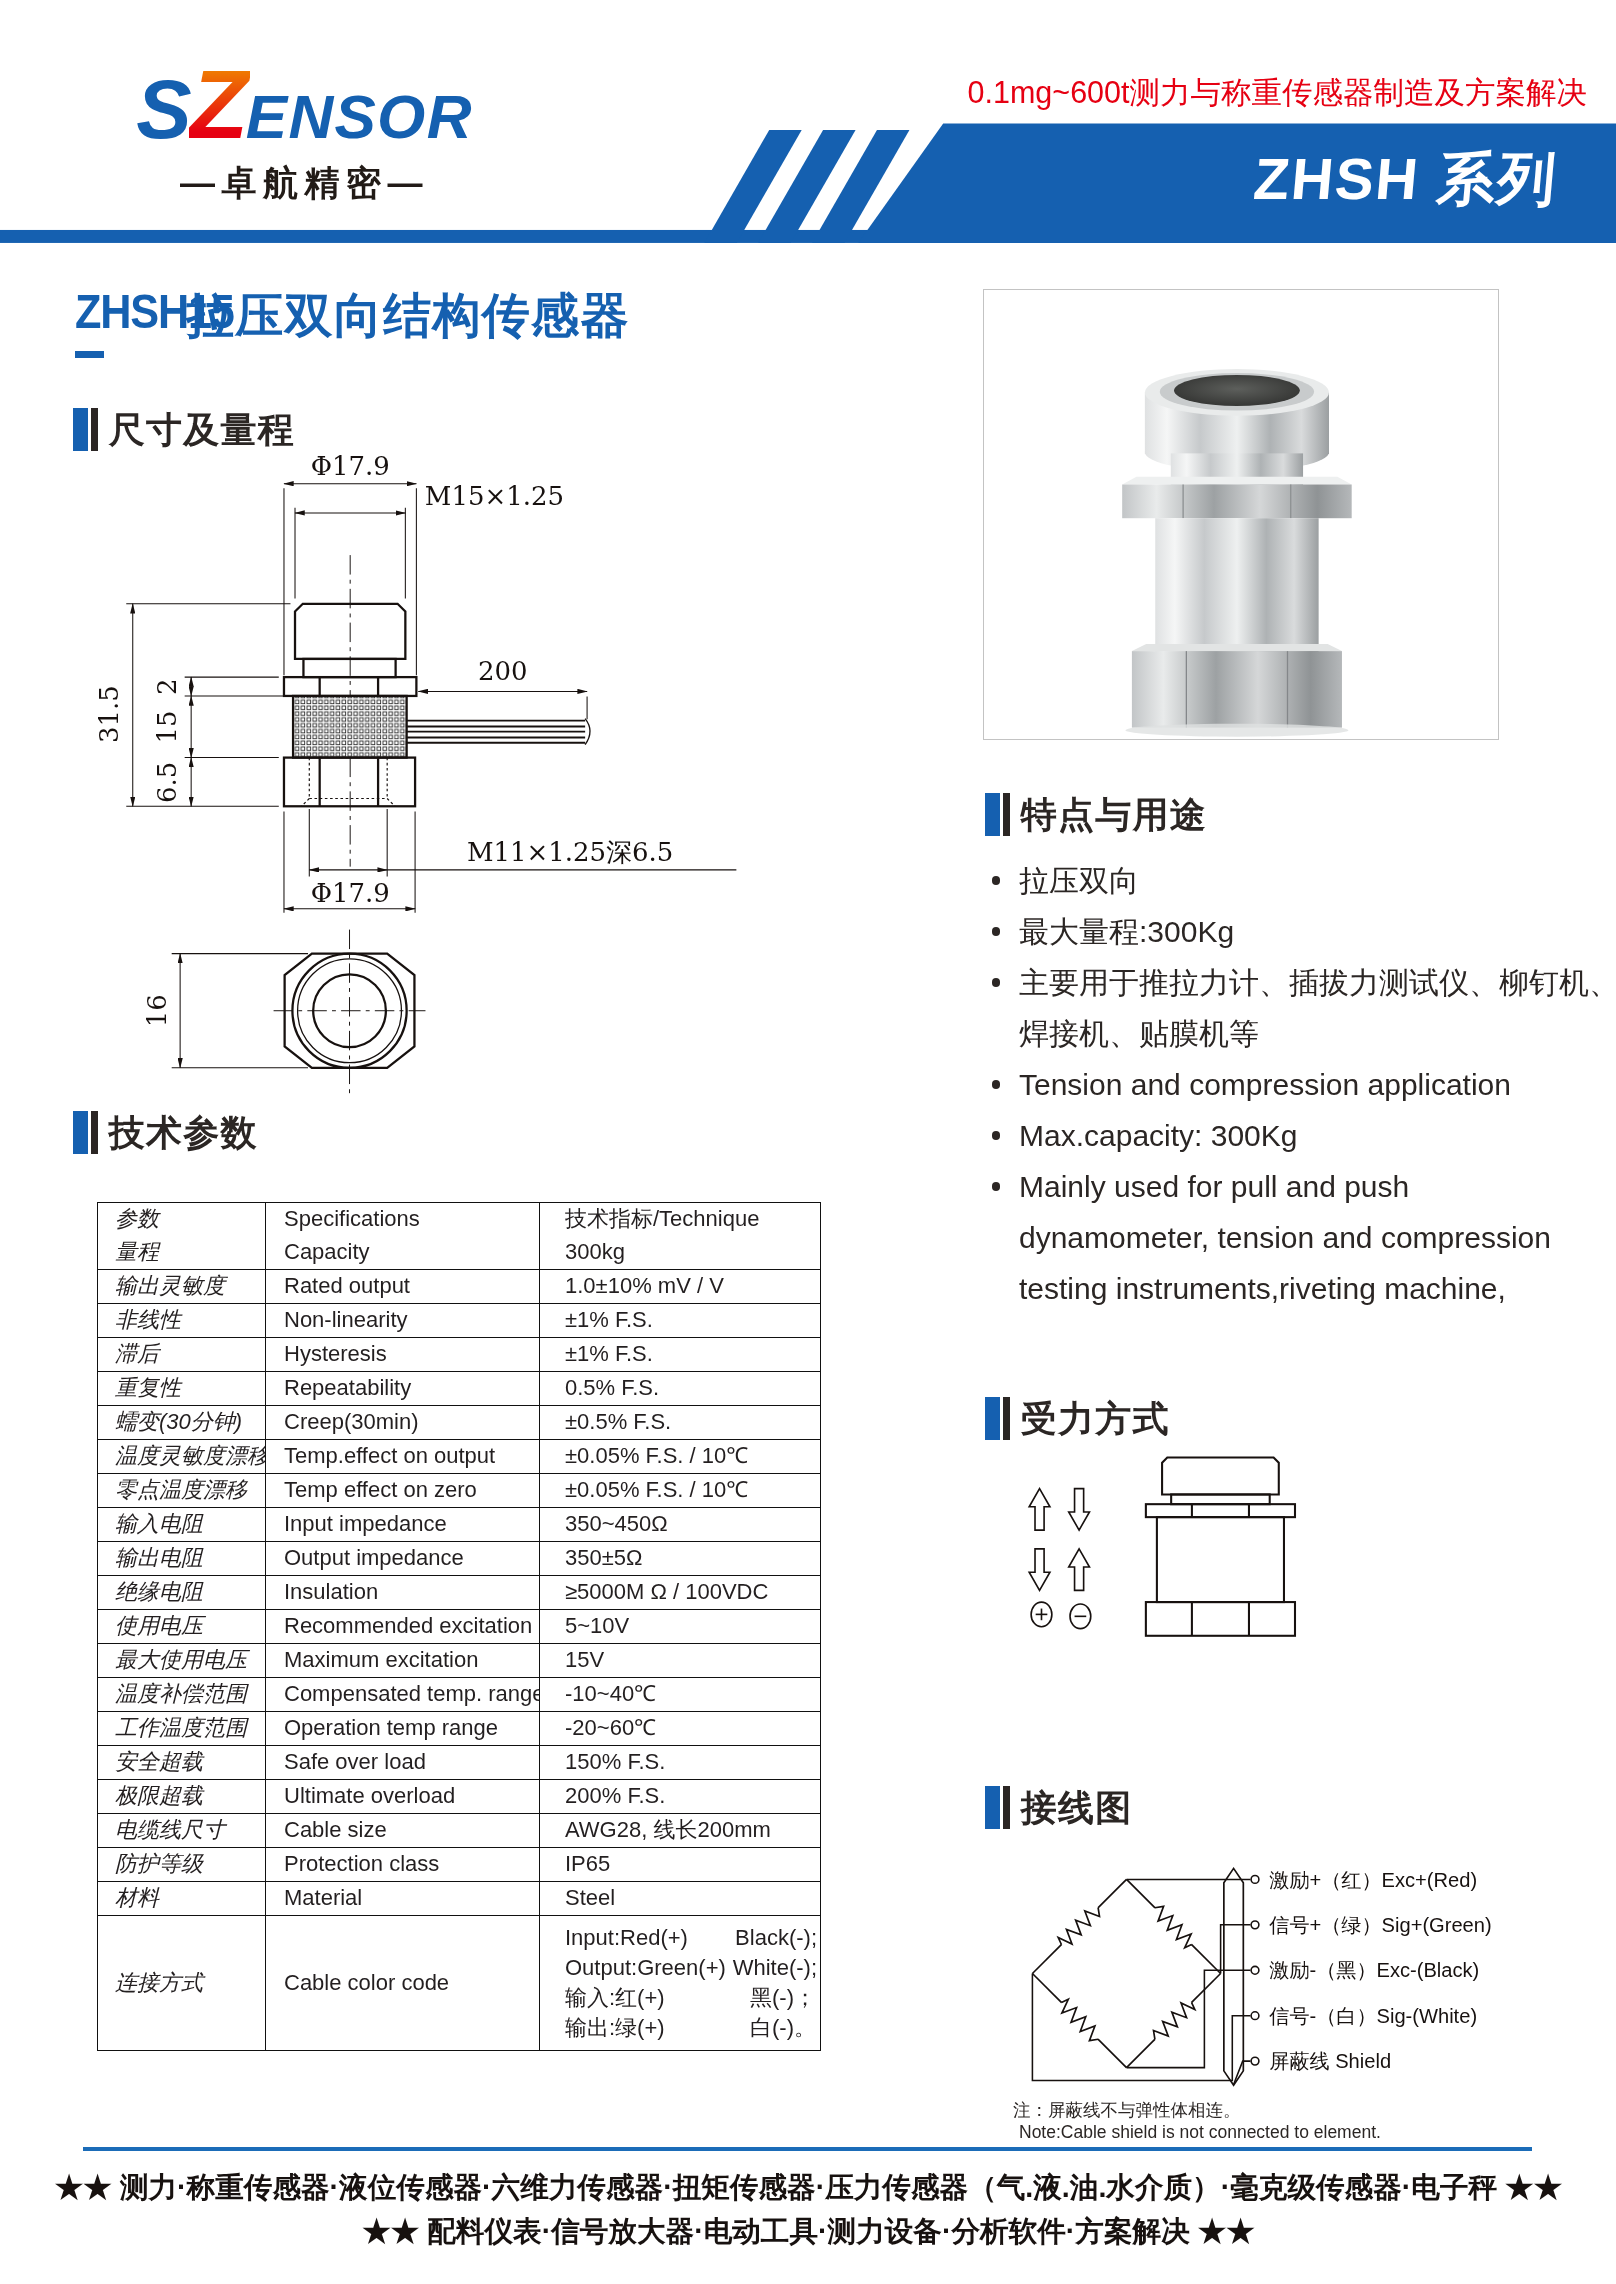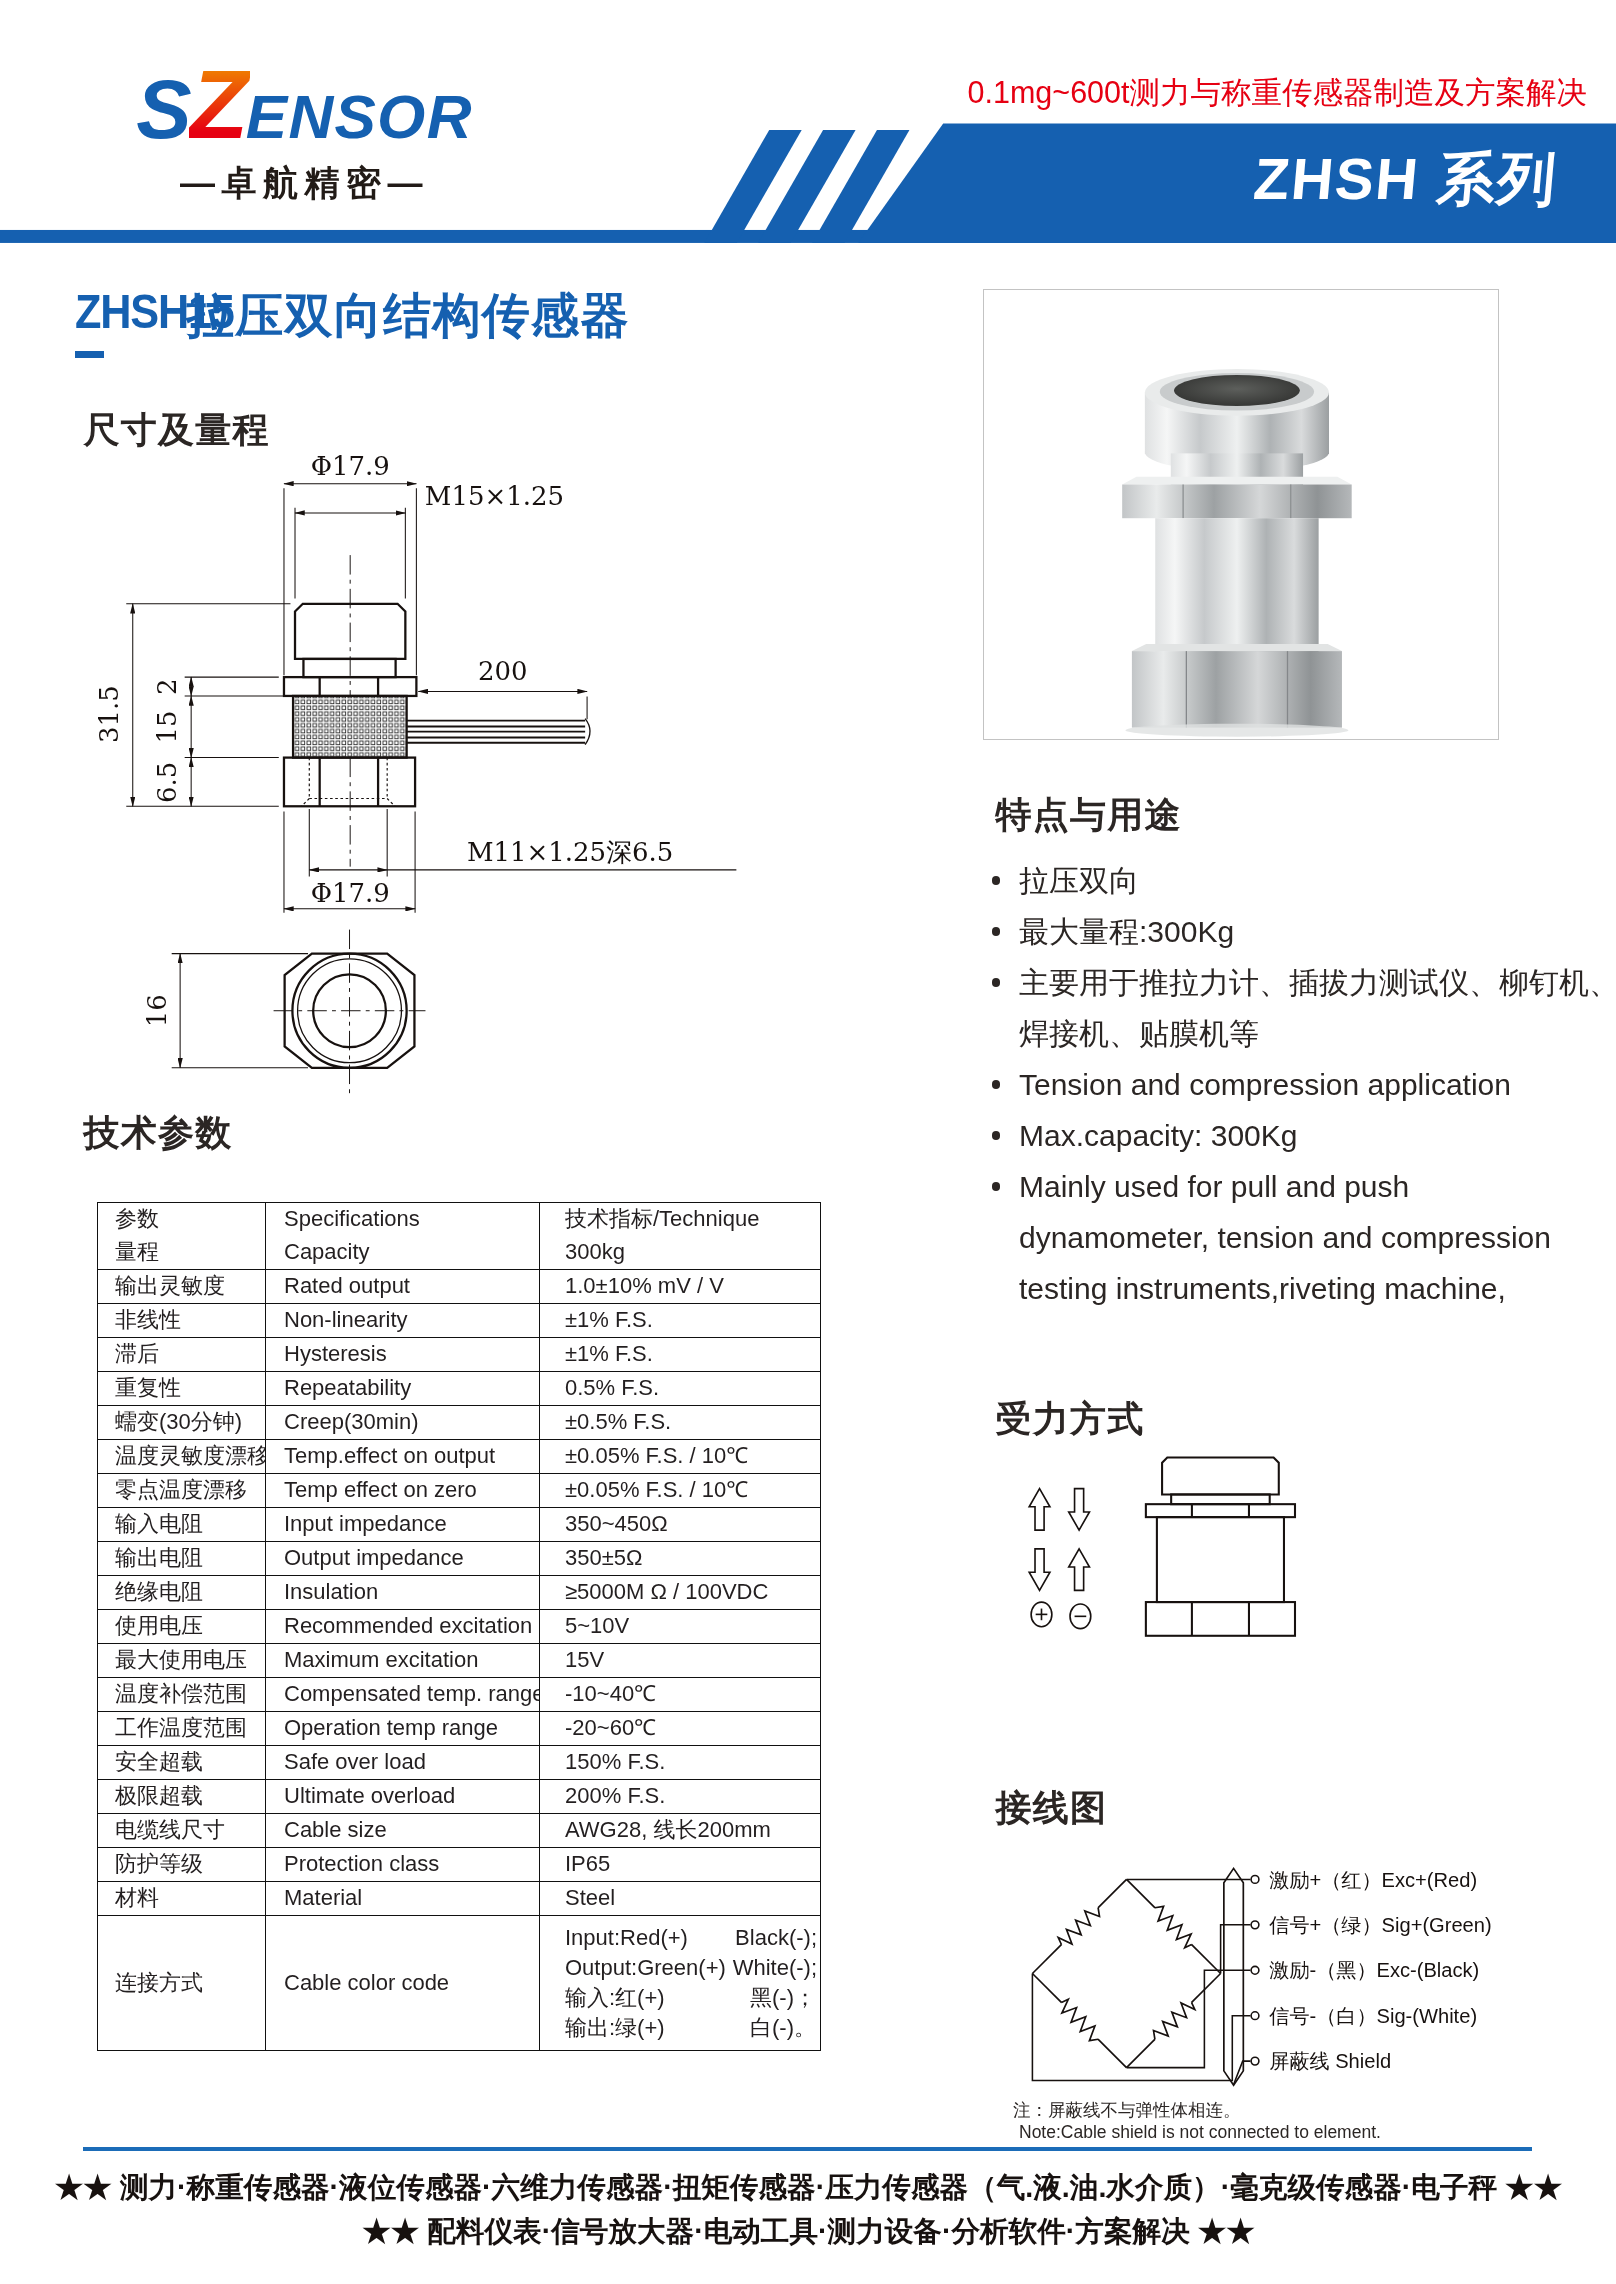--- a/index.html
+++ b/index.html
@@ -13,30 +13,30 @@
   #logo .z{font-size:97px;background:linear-gradient(180deg,#f08300 15%,#e60012 75%);-webkit-background-clip:text;background-clip:text;color:transparent;margin:0 -3.9px;}
   #logo .ensor{font-size:62px;color:#1560b0;}
   #logo .sub{font-size:35px;font-weight:700;color:#221b17;letter-spacing:6.5px;margin-top:11.7px;white-space:nowrap;}
   #tagline{right:30px;top:73px;font-size:30.5px;font-weight:400;color:#e60012;white-space:nowrap;}
   #series{right:60px;top:141px;font-size:58px;font-weight:900;color:#ffffff;letter-spacing:1.9px;transform:skewX(-5deg);white-space:nowrap;}
   
   #model{left:75px;top:284px;font-size:48px;font-weight:900;color:#1560b0;letter-spacing:-1.3px;transform:scaleX(.9);transform-origin:left;}
   #prodname{left:186px;top:284px;font-size:48px;font-weight:900;color:#1560b0;letter-spacing:1.3px;}
   #title-dash{left:75px;top:351px;width:29px;height:6.5px;background:#1560b0;}
   
-  .sec-h{display:flex;align-items:stretch;height:43px;flex-direction:column;}
+  .sec-h{display:flex;align-items:stretch;height:43px;}
   .sec-h .bb{width:15px;background:#1560b0;}
   .sec-h .kb{width:7.1px;background:#2b2624;margin-left:3.2px;}
   .sec-h .tt{font-size:36px;font-weight:900;color:#2b2624;margin-left:10.4px;line-height:43px;white-space:nowrap;letter-spacing:1.3px;}
   
   #spec-table{left:97px;top:1202px;width:724px;border:1.9px solid #111;box-sizing:border-box;}
   .trow{display:flex;height:33px;border-top:1.3px solid #111;}
   .trow:first-child{border-top:none;}
   .tc{box-sizing:border-box;border-left:1.3px solid #111;font-size:22px;line-height:32px;white-space:nowrap;overflow:hidden;}
-  .tc.c1{width:167px;padding-left:17px;border-left:none;}
+  .tc.c1{width:167px;padding-left:17px;border-left:none;font-style:italic;}
   .tc.c2{width:274px;padding-left:18px;}
   .tc.c3{width:278px;padding-left:25px;}
   .trow.tall{height:134px;}
   .trow.tall .tc{display:flex;flex-direction:column;justify-content:center;line-height:30px;}
   .ccline{display:flex;}
   .ccline .l{width:185px;}
   
   #photo-box{left:983px;top:289px;width:516px;height:451px;border:1.3px solid #c3c3c3;box-sizing:border-box;background:#fff;}
   
   #features{left:985px;top:855px;width:604px;}

